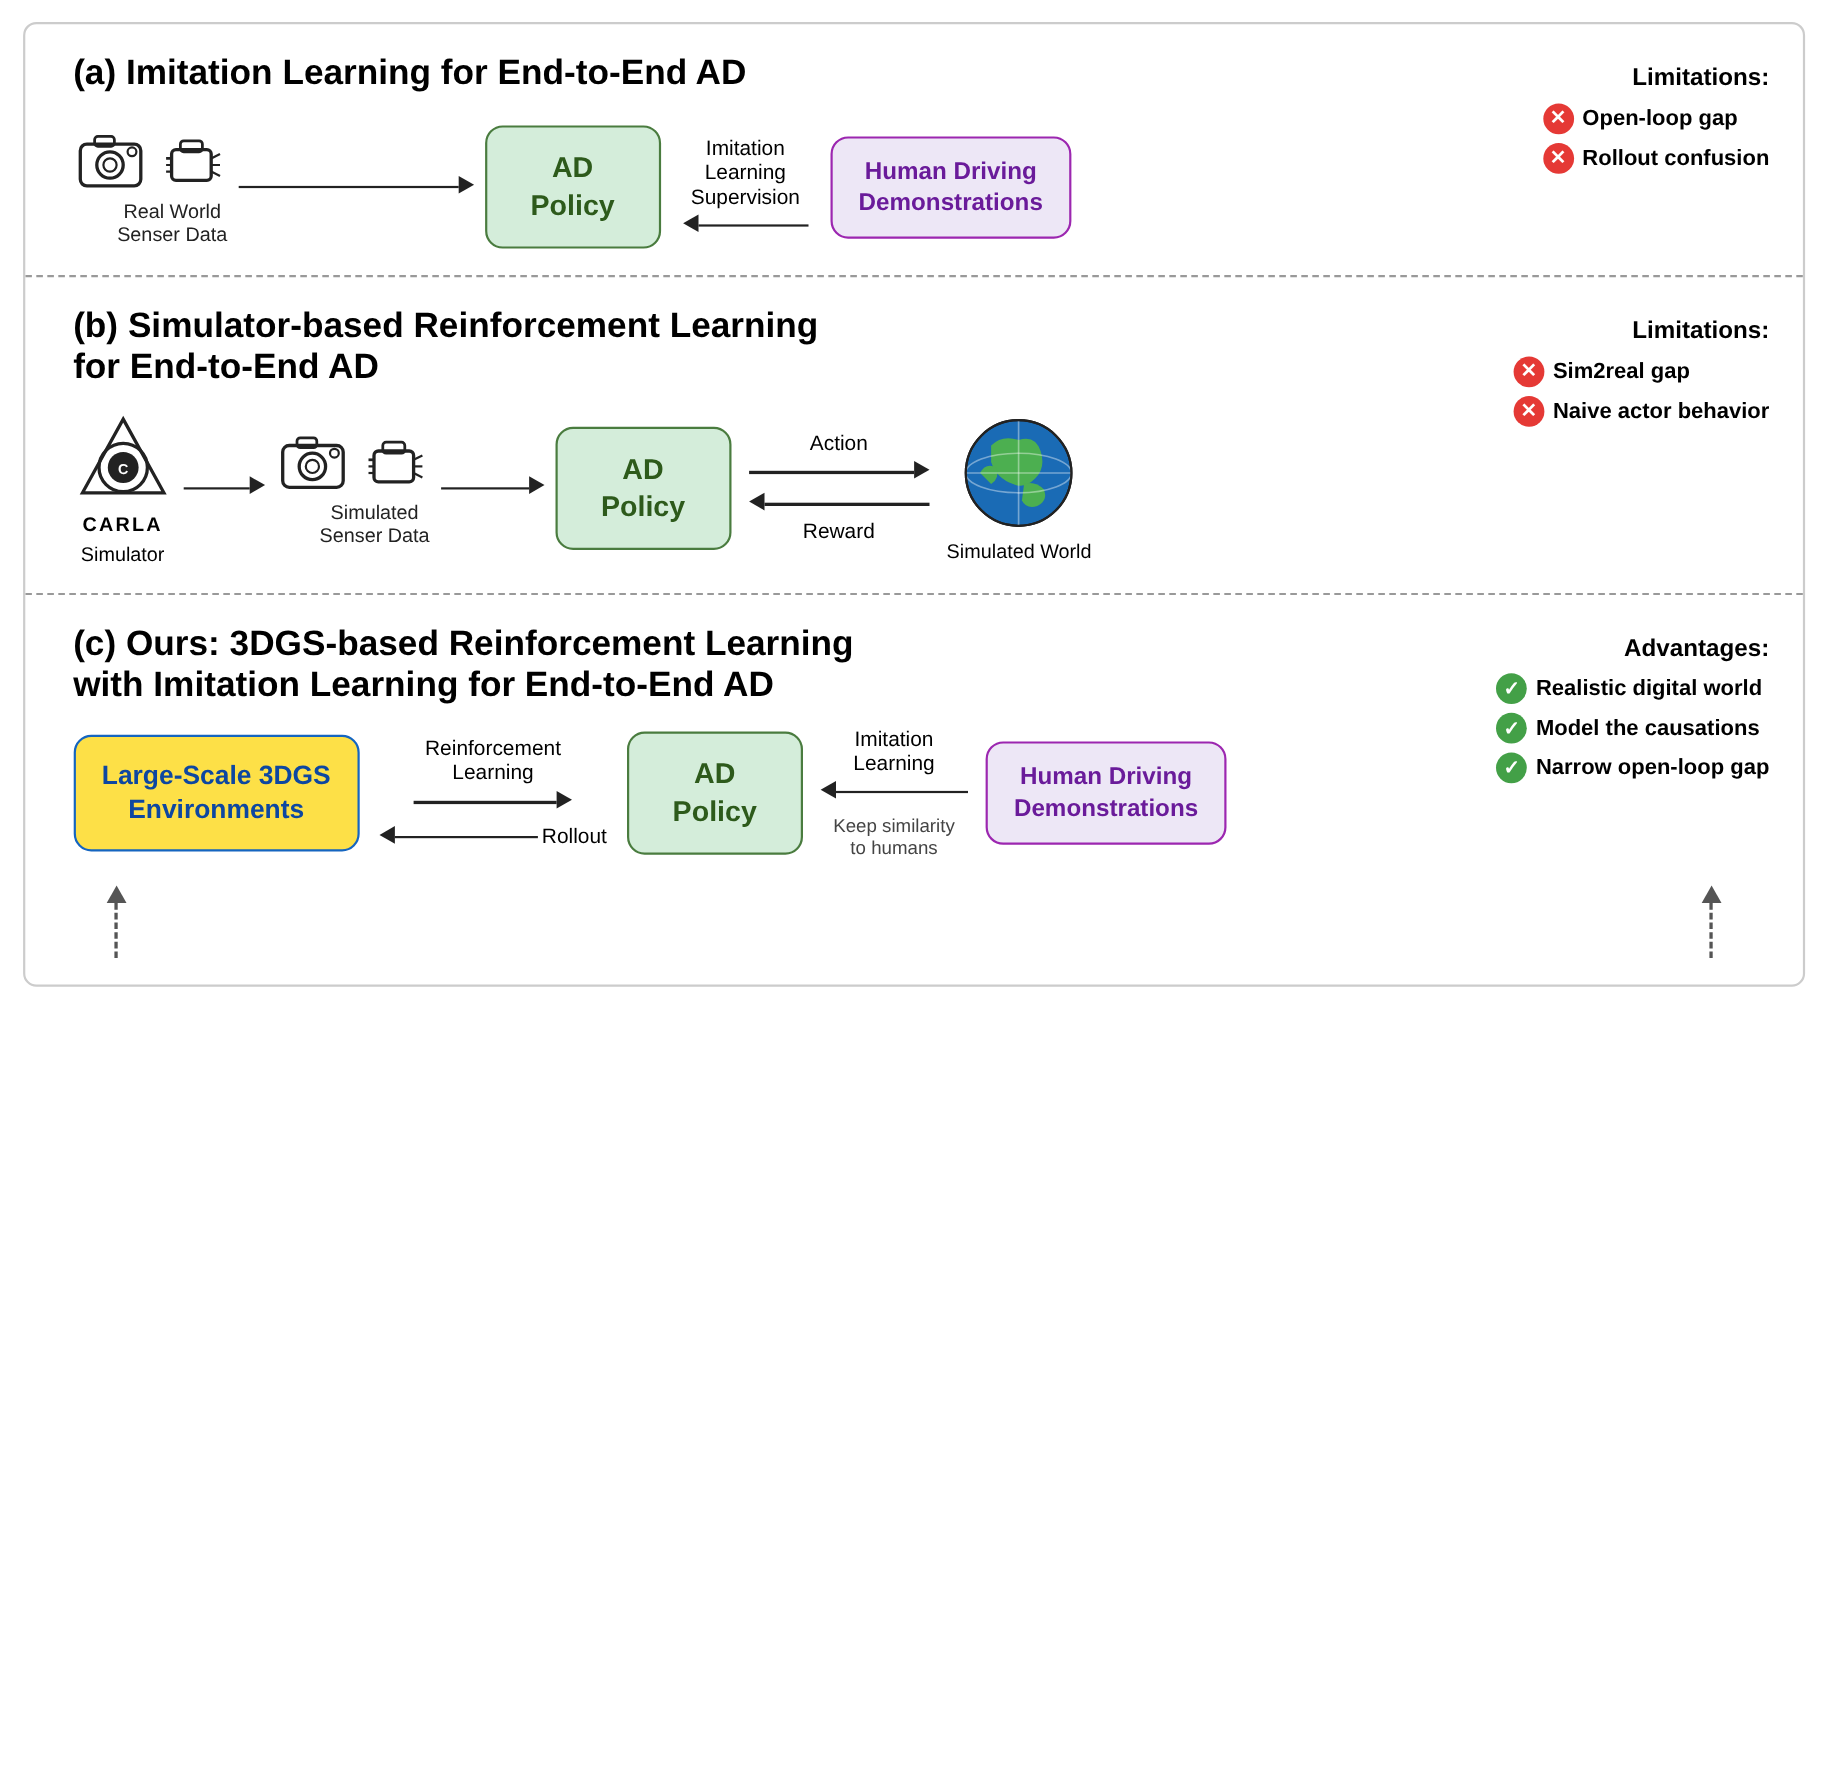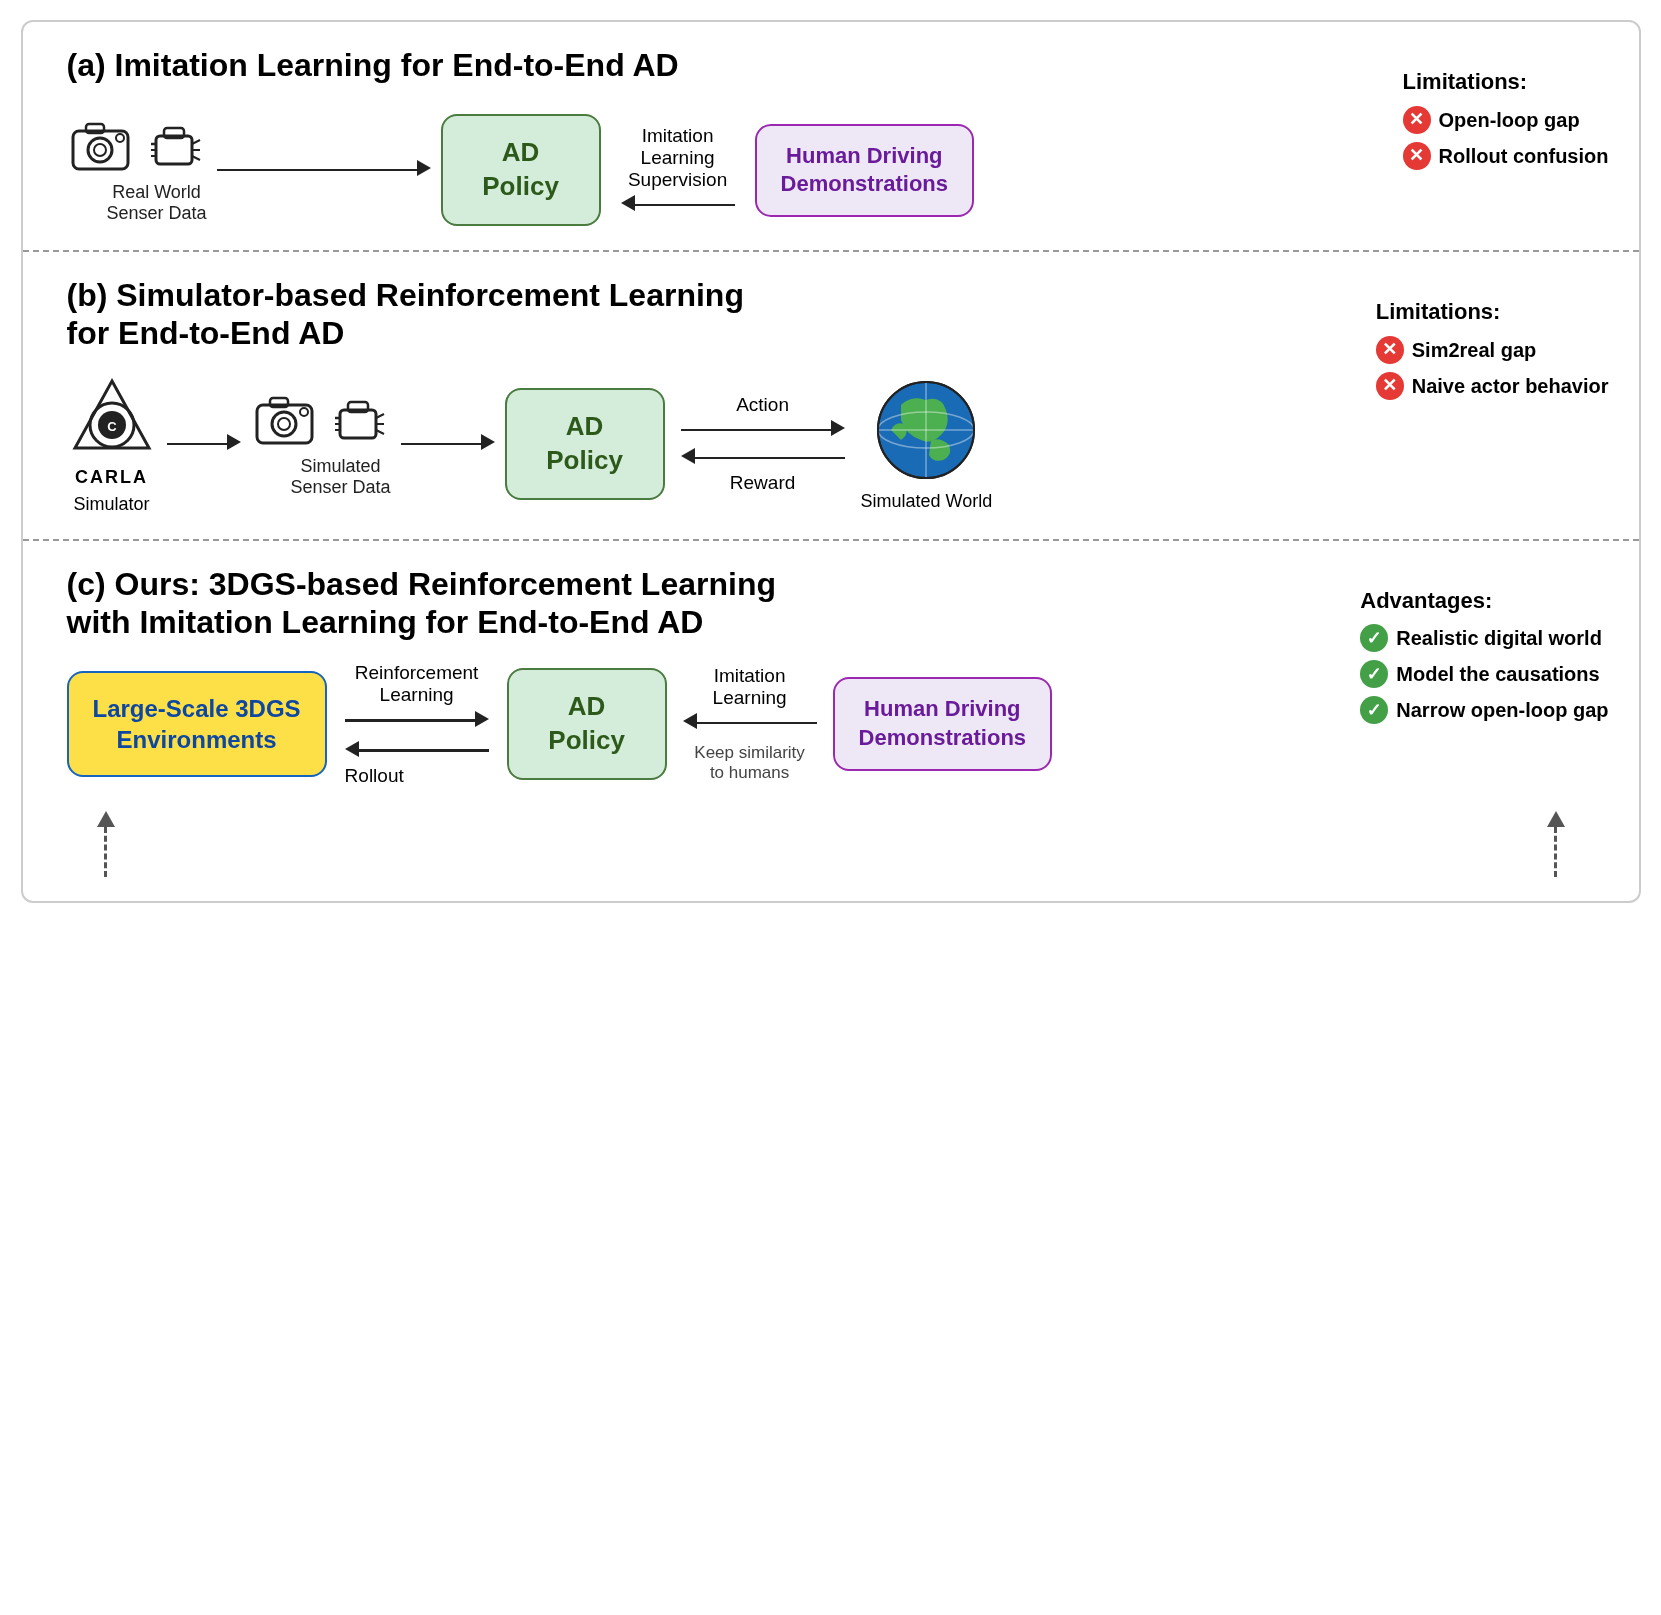--- a/index.html
+++ b/index.html
@@ -29,24 +29,25 @@
     .section-title {
       font-size: 32px;
       font-weight: bold;
       margin-bottom: 16px;
       line-height: 1.2;
     }
 
     
     .info-box {
       position: absolute;
-      top: 40px;
+      top: 28px;
       right: 30px;
       font-size: 20px;
       line-height: 1.8;
+      text-align: right;
     }
     .info-box .info-title {
       font-weight: bold;
       font-size: 22px;
     }
     .info-item {
       display: flex;
       align-items: center;
       gap: 8px;
       font-weight: bold;
@@ -446,21 +447,21 @@
       <div style="display:flex;flex-direction:column;align-items:center;margin:0 18px;gap:10px;">
 
         <div style="display:flex;flex-direction:column;align-items:center;gap:5px;">
           <div style="font-size:19px;text-align:center;">Reinforcement<br>Learning</div>
           <div style="display:flex;align-items:center;">
             <div class="arrow-line" style="width:130px;"></div>
             <div class="arrowhead-right"></div>
           </div>
         </div>
 
-        <div style="display:flex;flex-direction:column;align-items:flex-start;gap:4px;">
+        <div style="display:flex;flex-direction:row;align-items:center;gap:4px;">
           <div style="display:flex;align-items:center;">
             <div class="arrowhead-left"></div>
             <div class="arrow-line" style="width:130px;"></div>
           </div>
           <div style="font-size:19px;text-align:center;">Rollout</div>
         </div>
       </div>
 
       <div class="ad-policy-box">
         <div>AD</div>

